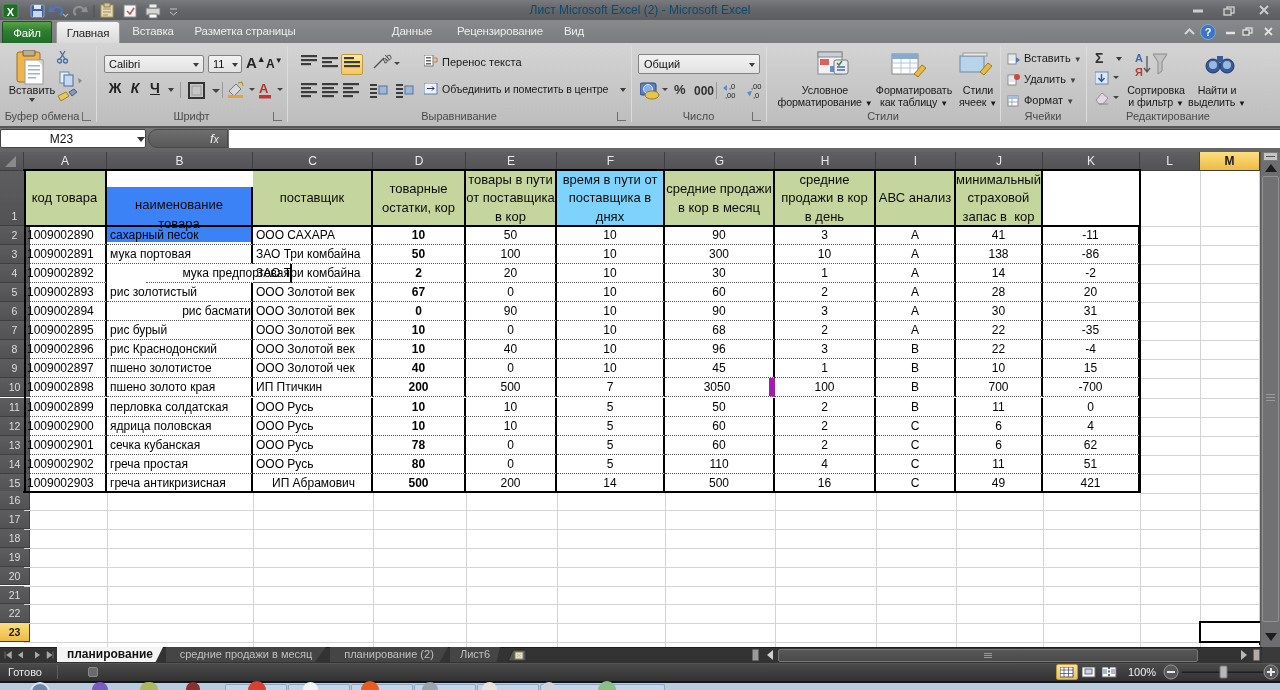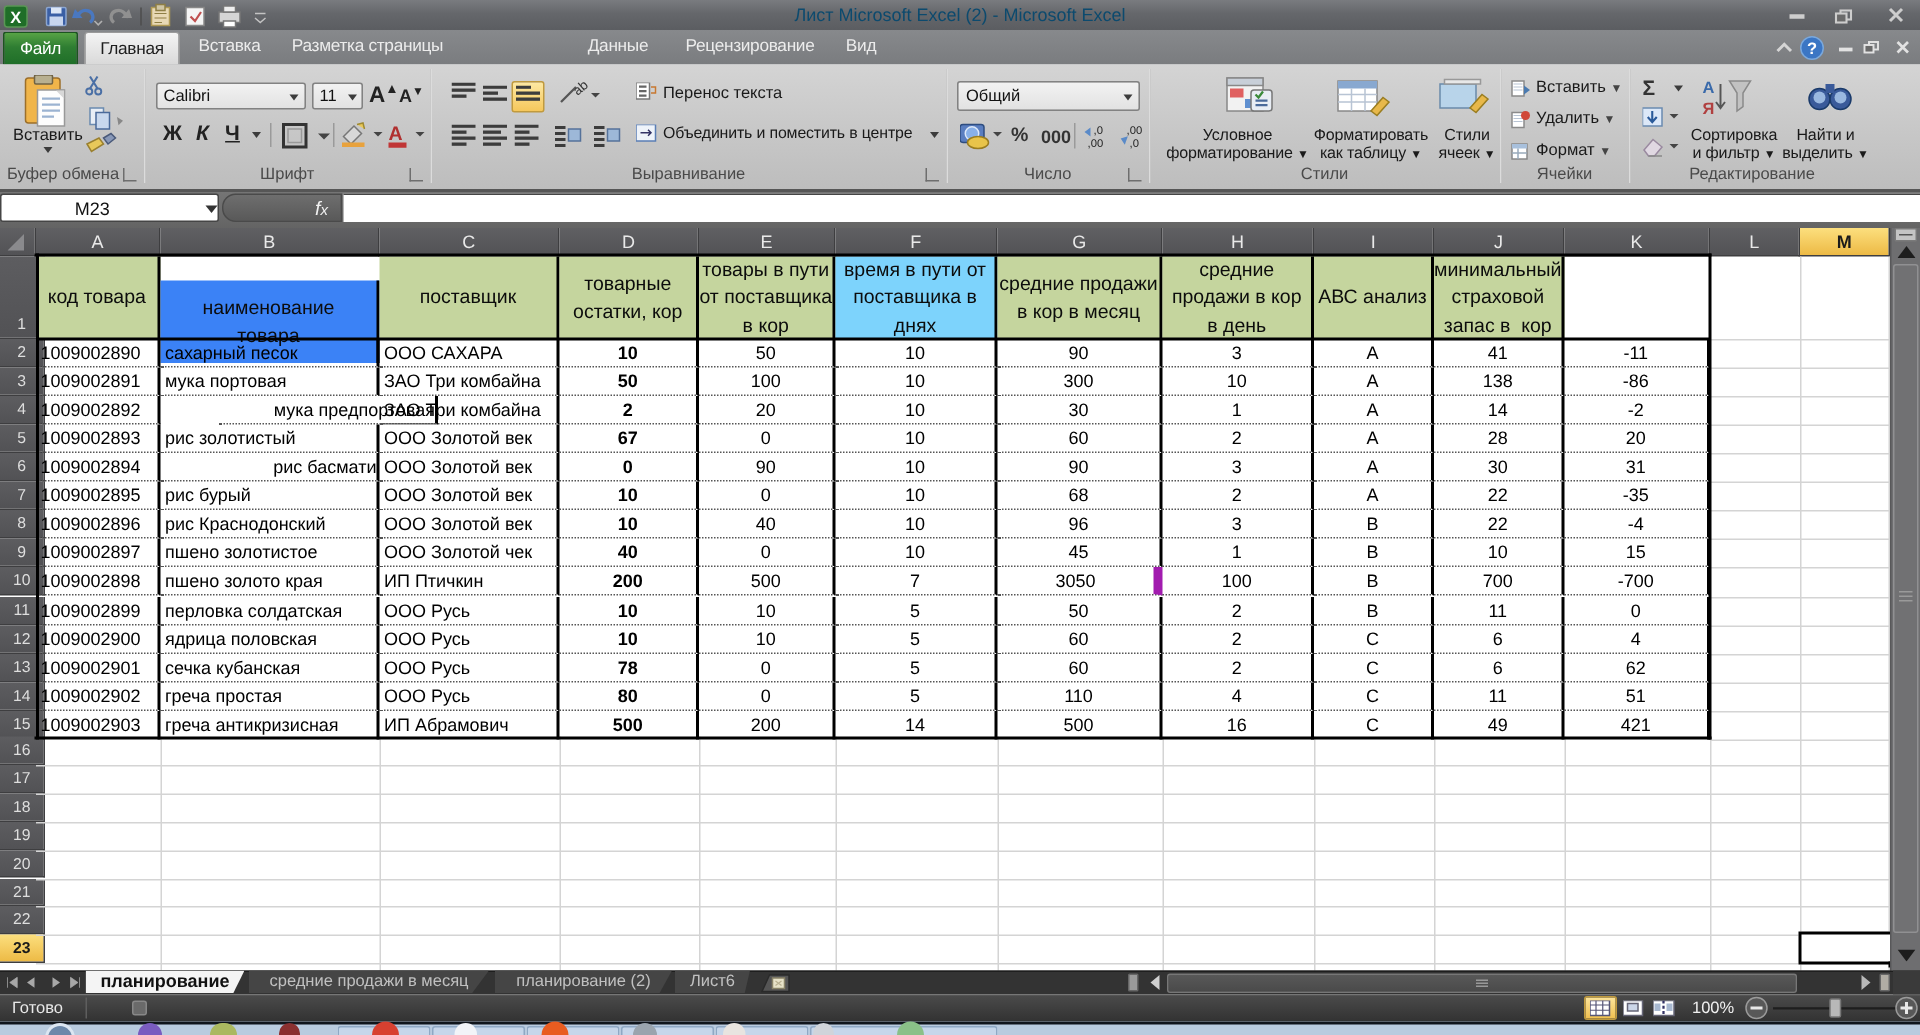--- a/index.html
+++ b/index.html
@@ -604,21 +604,21 @@
     <div class="abs cell" style="left:373px;top:454.6px;width:93px;height:19.0px;text-align:center;font-weight:bold;border-bottom:1px dotted #555;border-right:2px solid #000;line-height:19px;">80</div>
     <div class="abs cell" style="left:466px;top:454.6px;width:91px;height:19.0px;text-align:center;border-bottom:1px dotted #555;border-right:2px solid #000;line-height:19px;">0</div>
     <div class="abs cell" style="left:557px;top:454.6px;width:108px;height:19.0px;text-align:center;border-bottom:1px dotted #555;border-right:2px solid #000;line-height:19px;">5</div>
     <div class="abs cell" style="left:665px;top:454.6px;width:110px;height:19.0px;text-align:center;border-bottom:1px dotted #555;border-right:2px solid #000;line-height:19px;">110</div>
     <div class="abs cell" style="left:775px;top:454.6px;width:101px;height:19.0px;text-align:center;border-bottom:1px dotted #555;border-right:2px solid #000;line-height:19px;">4</div>
     <div class="abs cell" style="left:876px;top:454.6px;width:80px;height:19.0px;text-align:center;border-bottom:1px dotted #555;border-right:2px solid #000;line-height:19px;">С</div>
     <div class="abs cell" style="left:956px;top:454.6px;width:87px;height:19.0px;text-align:center;border-bottom:1px dotted #555;border-right:2px solid #000;line-height:19px;">11</div>
     <div class="abs cell" style="left:1043px;top:454.6px;width:97px;height:19.0px;text-align:center;border-bottom:1px dotted #555;border-right:2px solid #000;line-height:19px;">51</div>
     <div class="abs cell" style="left:24px;top:473.6px;width:83px;height:19.1px;text-align:left;padding-left:3px;border-right:2px solid #000;line-height:19px;">1009002903</div>
     <div class="abs cell" style="left:107px;top:473.6px;width:146px;height:19.1px;text-align:left;padding-left:3px;border-right:2px solid #000;line-height:19px;">греча антикризисная</div>
-    <div class="abs cell" style="left:253px;top:473.6px;width:120px;height:19.1px;text-align:left;padding-left:3px;border-right:2px solid #000;line-height:19px;">ИП Абрамович</div>
+    <div class="abs cell" style="left:253px;top:473.6px;width:120px;height:19.1px;text-align:left;padding-left:19px;border-right:2px solid #000;line-height:19px;">ИП Абрамович</div>
     <div class="abs cell" style="left:373px;top:473.6px;width:93px;height:19.1px;text-align:center;font-weight:bold;border-right:2px solid #000;line-height:19px;">500</div>
     <div class="abs cell" style="left:466px;top:473.6px;width:91px;height:19.1px;text-align:center;border-right:2px solid #000;line-height:19px;">200</div>
     <div class="abs cell" style="left:557px;top:473.6px;width:108px;height:19.1px;text-align:center;border-right:2px solid #000;line-height:19px;">14</div>
     <div class="abs cell" style="left:665px;top:473.6px;width:110px;height:19.1px;text-align:center;border-right:2px solid #000;line-height:19px;">500</div>
     <div class="abs cell" style="left:775px;top:473.6px;width:101px;height:19.1px;text-align:center;border-right:2px solid #000;line-height:19px;">16</div>
     <div class="abs cell" style="left:876px;top:473.6px;width:80px;height:19.1px;text-align:center;border-right:2px solid #000;line-height:19px;">С</div>
     <div class="abs cell" style="left:956px;top:473.6px;width:87px;height:19.1px;text-align:center;border-right:2px solid #000;line-height:19px;">49</div>
     <div class="abs cell" style="left:1043px;top:473.6px;width:97px;height:19.1px;text-align:center;border-right:2px solid #000;line-height:19px;">421</div>
     <div class="abs" style="left:23px;top:169px;width:1118px;height:2px;background:#000;"></div>
     <div class="abs" style="left:23px;top:490.7px;width:1118px;height:2px;background:#000;"></div>

